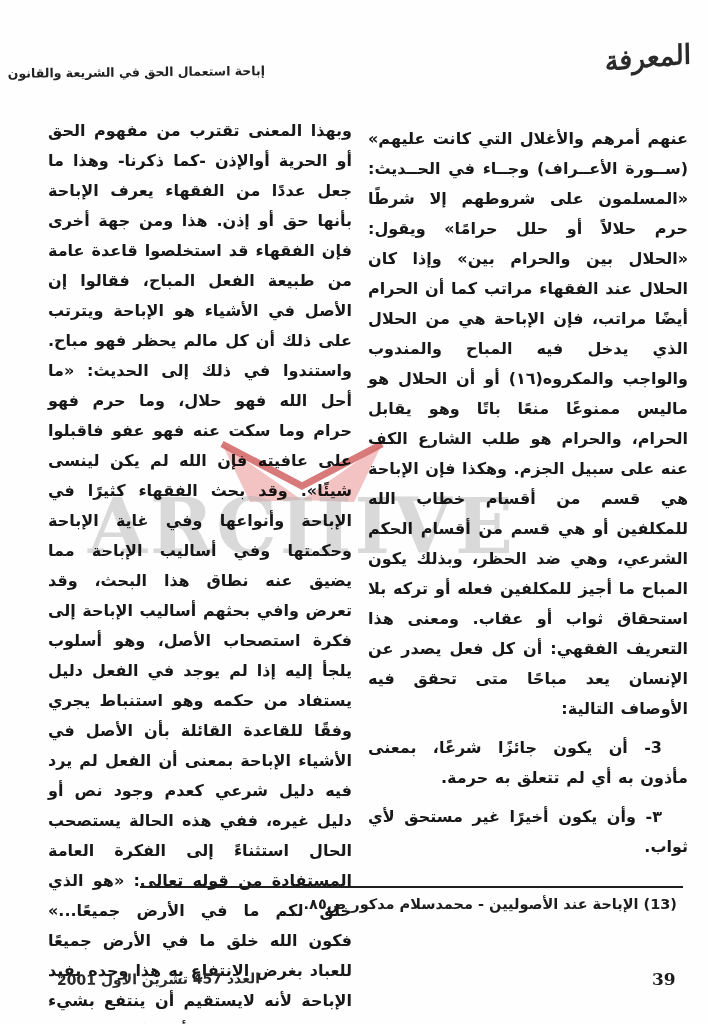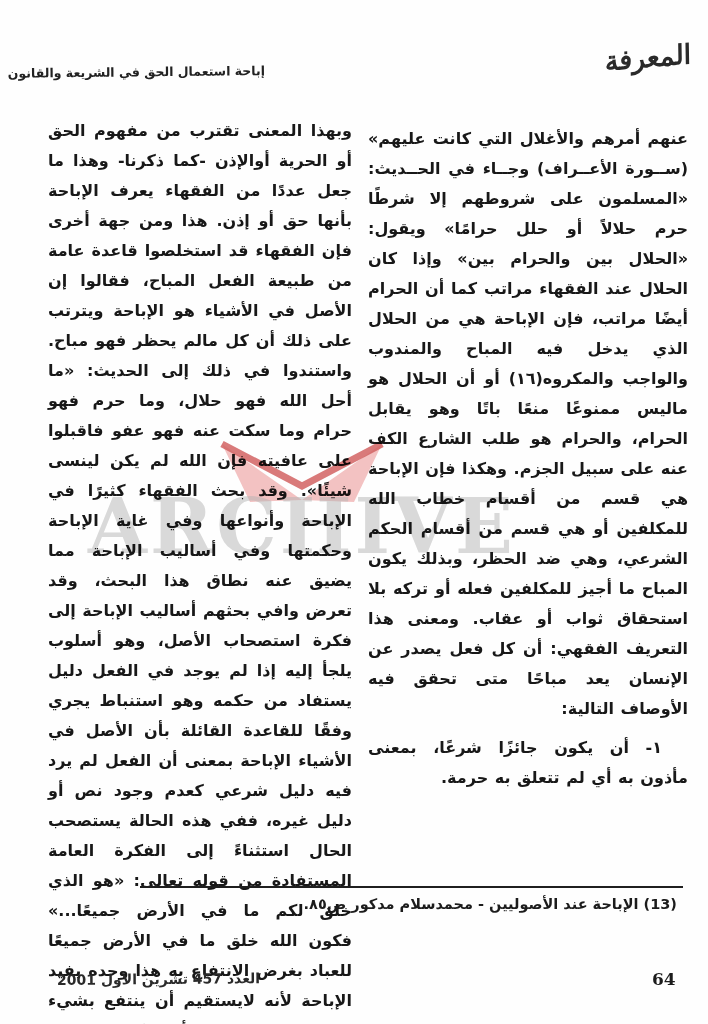--- a/index.html
+++ b/index.html
@@ -99,21 +99,22 @@
 <div class="page">
 
   <div class="magazine-logo">المعرفة</div>
 
   <div class="running-title">إباحة استعمال الحق في الشريعة والقانون</div>
 
   <div class="columns">
 
     <div class="col col-right">
       <p>عنهم أمرهم والأغلال التي كانت عليهم» (ســورة الأعــراف) وجــاء في الحــديث: «المسلمون على شروطهم إلا شرطًا حرم حلالاً أو حلل حرامًا» ويقول: «الحلال بين والحرام بين» وإذا كان الحلال عند الفقهاء مراتب كما أن الحرام أيضًا مراتب، فإن الإباحة هي من الحلال الذي يدخل فيه المباح والمندوب والواجب والمكروه(١٦) أو أن الحلال هو ماليس ممنوعًا منعًا باتًا وهو يقابل الحرام، والحرام هو طلب الشارع الكف عنه على سبيل الجزم. وهكذا فإن الإباحة هي قسم من أقسام خطاب الله للمكلفين أو هي قسم من أقسام الحكم الشرعي، وهي ضد الحظر، وبذلك يكون المباح ما أجيز للمكلفين فعله أو تركه بلا استحقاق ثواب أو عقاب. ومعنى هذا التعريف الفقهي: أن كل فعل يصدر عن الإنسان يعد مباحًا متى تحقق فيه الأوصاف التالية:</p>
-      <p class="item">١- أن يكون جائزًا شرعًا، بمعنى مأذون به أي لم تتعلق به حرمة.</p>
+      <p class="item">3- أن يكون جائزًا شرعًا، بمعنى مأذون به أي لم تتعلق به حرمة.</p>
+      <p class="item">٣- وأن يكون أخيرًا غير مستحق لأي ثواب.</p>
     </div>
 
     <div class="col col-left">
       <p>وبهذا المعنى تقترب من مفهوم الحق أو الحرية أوالإذن -كما ذكرنا- وهذا ما جعل عددًا من الفقهاء يعرف الإباحة بأنها حق أو إذن. هذا ومن جهة أخرى فإن الفقهاء قد استخلصوا قاعدة عامة من طبيعة الفعل المباح، فقالوا إن الأصل في الأشياء هو الإباحة ويترتب على ذلك أن كل مالم يحظر فهو مباح. واستندوا في ذلك إلى الحديث: «ما أحل الله فهو حلال، وما حرم فهو حرام وما سكت عنه فهو عفو فاقبلوا على عافيته فإن الله لم يكن لينسى شيئًا». وقد بحث الفقهاء كثيرًا في الإباحة وأنواعها وفي غاية الإباحة وحكمتها وفي أساليب الإباحة مما يضيق عنه نطاق هذا البحث، وقد تعرض وافي بحثهم أساليب الإباحة إلى فكرة استصحاب الأصل، وهو أسلوب يلجأ إليه إذا لم يوجد في الفعل دليل يستفاد من حكمه وهو استنباط يجري وفقًا للقاعدة القائلة بأن الأصل في الأشياء الإباحة بمعنى أن الفعل لم يرد فيه دليل شرعي كعدم وجود نص أو دليل غيره، ففي هذه الحالة يستصحب الحال استثناءً إلى الفكرة العامة المستفادة من قوله تعالى: «هو الذي خلق لكم ما في الأرض جميعًا...» فكون الله خلق ما في الأرض جميعًا للعباد بغرض الانتفاع به هذا وحده يفيد الإباحة لأنه لايستقيم أن ينتفع بشيء محرم، وإذن لابد أن يكون مباحًا. ويترتب على هذا النظر إن كل ما خلق للإنسان من</p>
     </div>
 
   </div>
 
   <div class="watermark">
     <svg class="book-icon" width="180" height="84" viewBox="0 0 180 84">
@@ -121,15 +122,15 @@
       <polygon points="90,72 170,16 142,74" fill="#f2b4b4"></polygon>
       <polyline points="10,16 90,58 170,16" stroke="#c83c3c" stroke-width="7" fill="none" opacity="0.85"></polyline>
     </svg>
     <div class="wm-title">ARCHIVE</div>
   </div>
 
   <div class="footnote-rule"></div>
   <div class="footnote">(13) الإباحة عند الأصوليين - محمدسلام مدكور ص٨٥.</div>
 
   <div class="footer-issue">العدد 457 تشرين الأول 2001</div>
-  <div class="footer-page">64</div>
+  <div class="footer-page">39</div>
 
 </div>
 
 </body></html>

